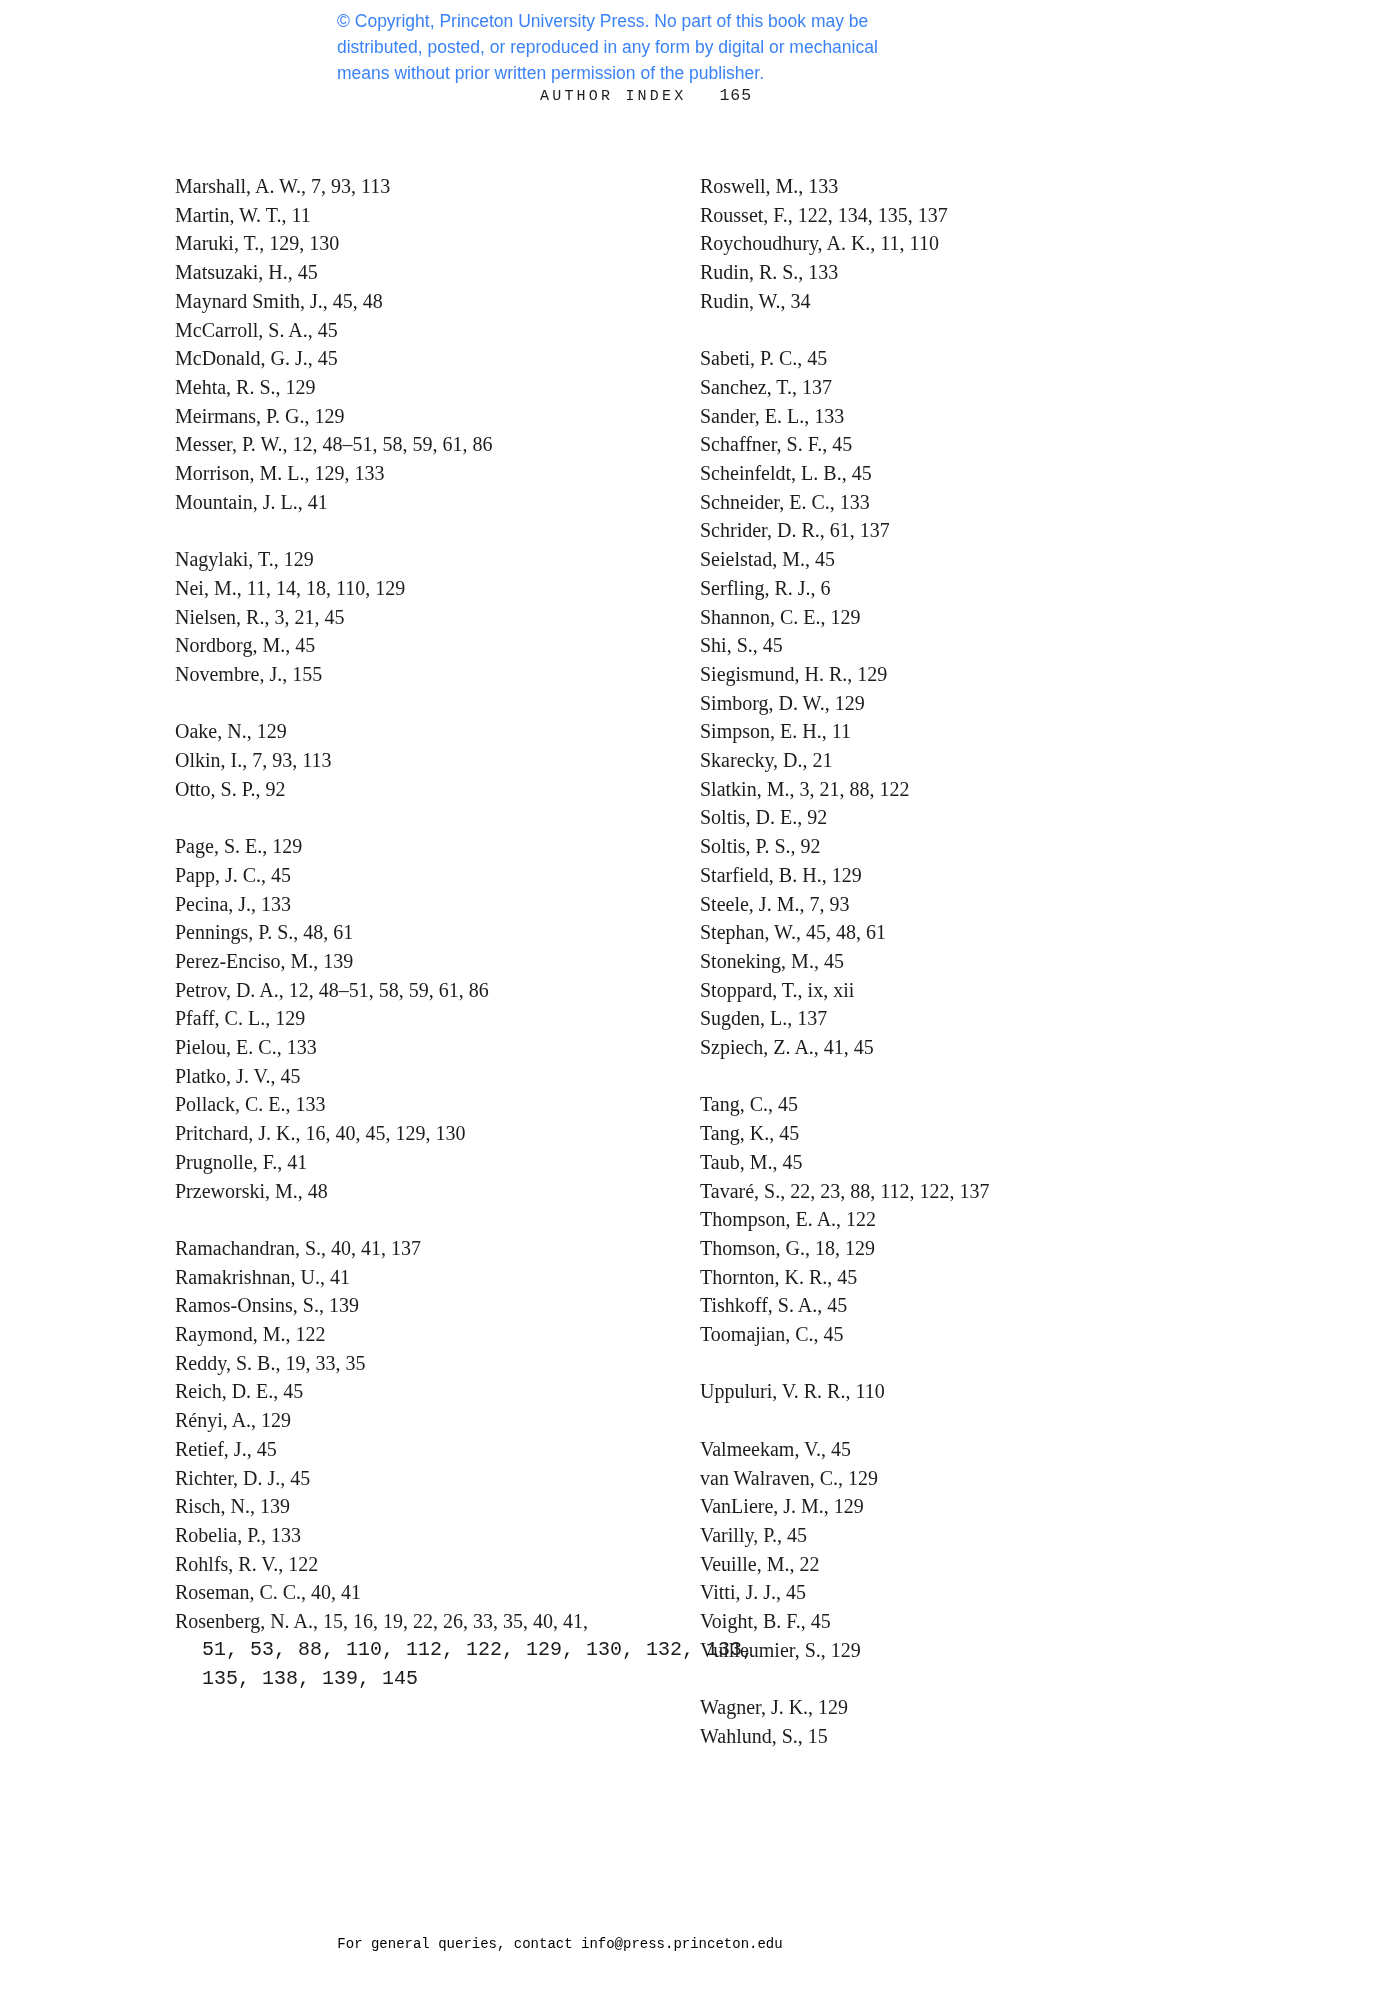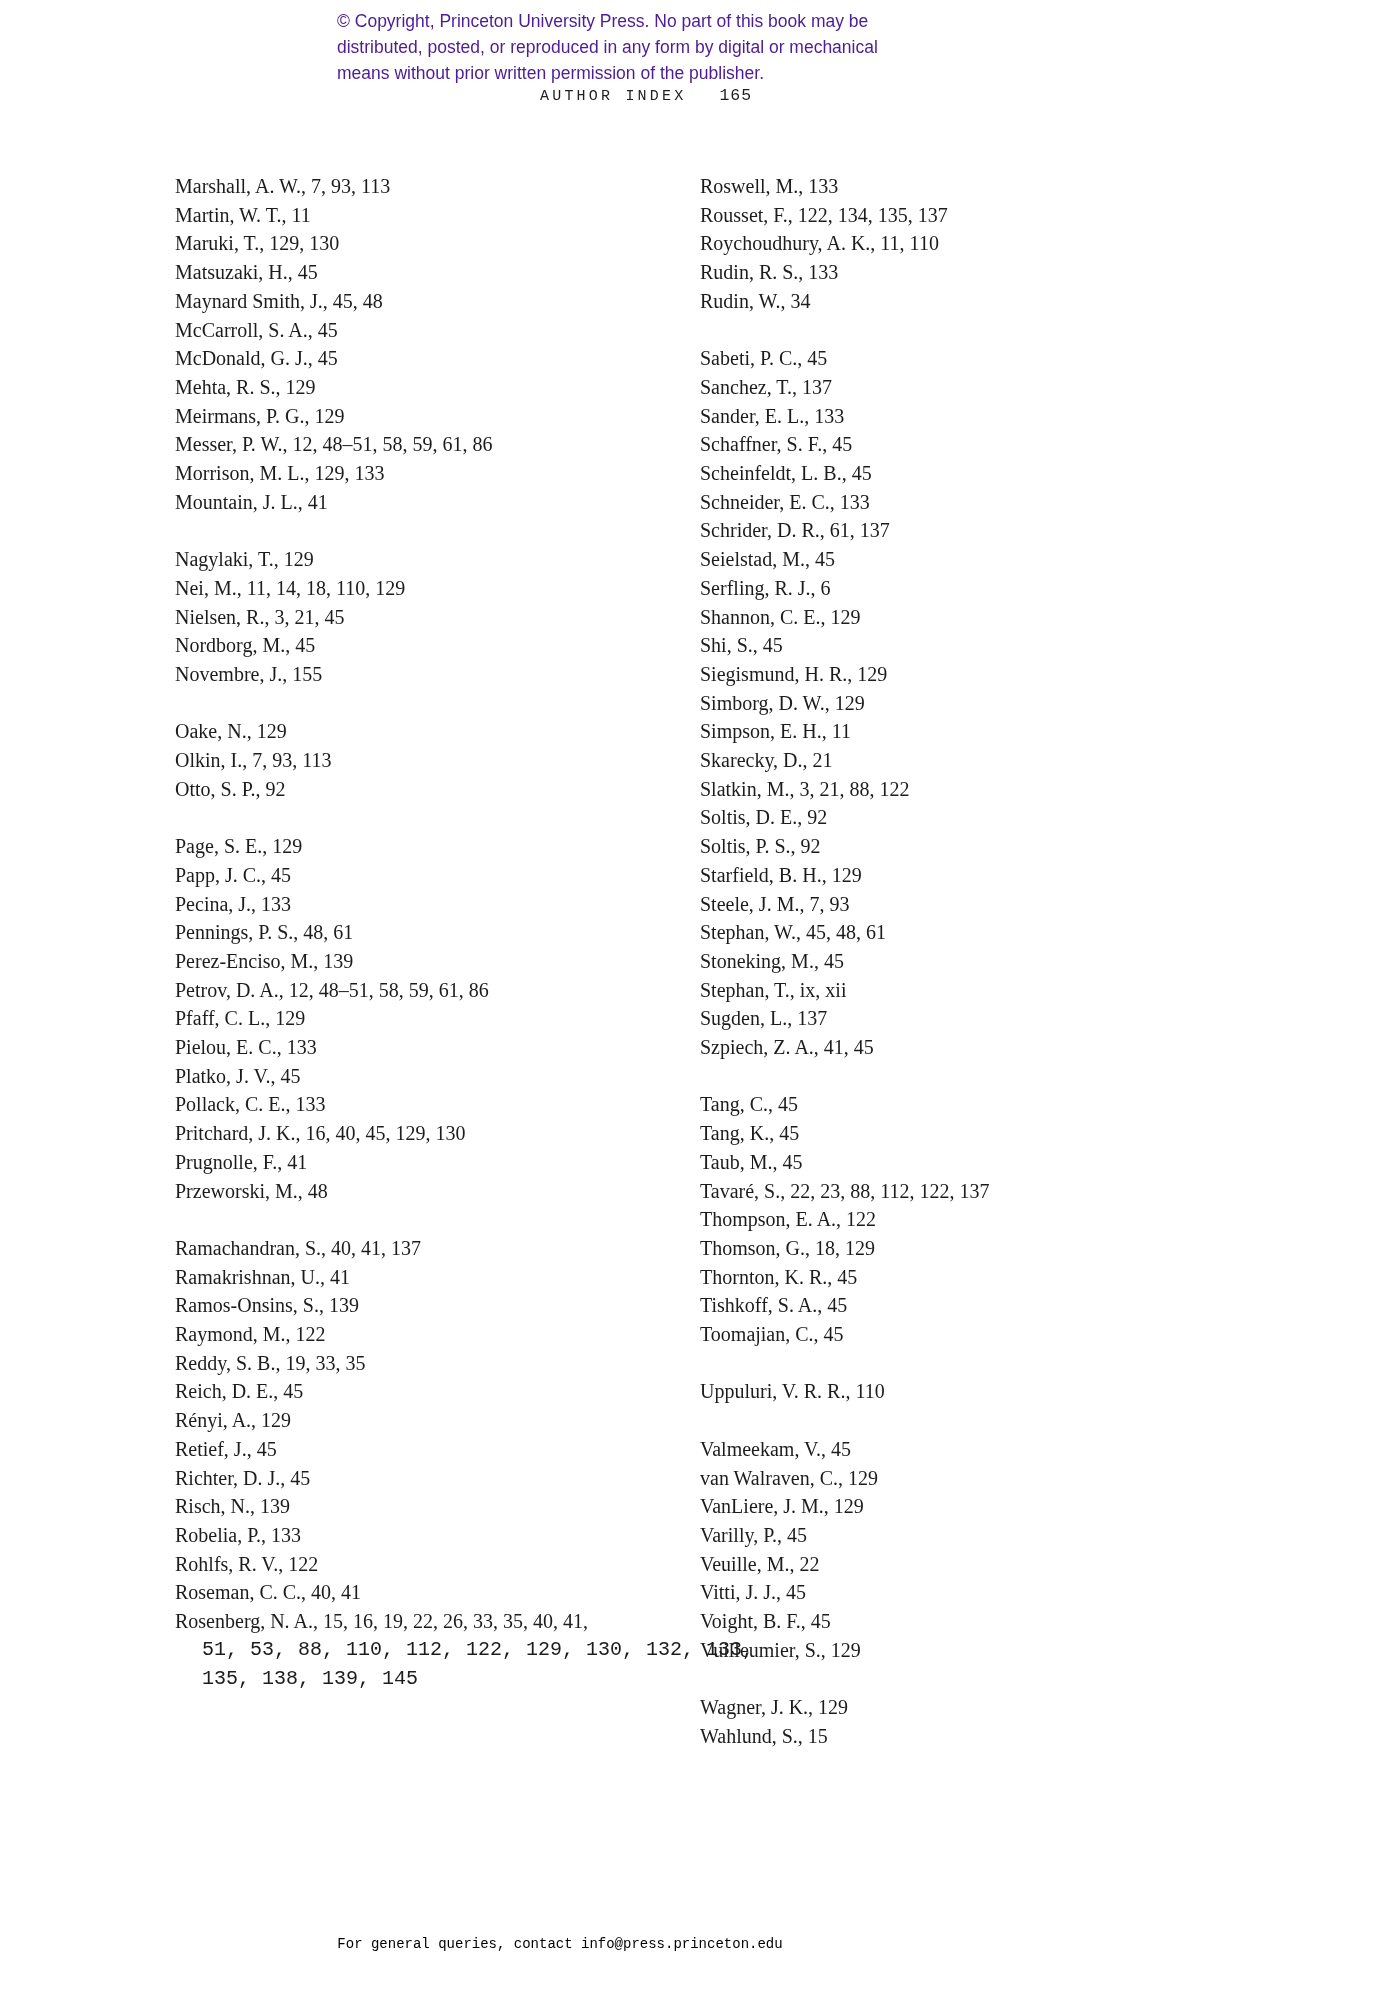--- a/index.html
+++ b/index.html
@@ -12,21 +12,21 @@
     font-family: "Liberation Serif", serif;
     color: #1a1a1a;
   }
   .copyright {
     position: absolute;
     left: 337px;
     top: 8px;
     font-family: "Liberation Sans", sans-serif;
     font-size: 17.5px;
     line-height: 26px;
-    color: #4c1d95;
+    color: #3b82f6;
   }
   .running-head {
     position: absolute;
     left: 540px;
     top: 86px;
     display: flex;
     align-items: baseline;
     gap: 33px;
     font-family: Liberation Mono, monospace;
     color: #1f1f1f;
@@ -164,21 +164,21 @@
         <div class="index-line">Simborg, D. W., 129</div>
         <div class="index-line">Simpson, E. H., 11</div>
         <div class="index-line">Skarecky, D., 21</div>
         <div class="index-line">Slatkin, M., 3, 21, 88, 122</div>
         <div class="index-line">Soltis, D. E., 92</div>
         <div class="index-line">Soltis, P. S., 92</div>
         <div class="index-line">Starfield, B. H., 129</div>
         <div class="index-line">Steele, J. M., 7, 93</div>
         <div class="index-line">Stephan, W., 45, 48, 61</div>
         <div class="index-line">Stoneking, M., 45</div>
-        <div class="index-line">Stephan, T., ix, xii</div>
+        <div class="index-line">Stoppard, T., ix, xii</div>
         <div class="index-line">Sugden, L., 137</div>
         <div class="index-line">Szpiech, Z. A., 41, 45</div>
       </div>
       <div class="index-group">
         <div class="index-line">Tang, C., 45</div>
         <div class="index-line">Tang, K., 45</div>
         <div class="index-line">Taub, M., 45</div>
         <div class="index-line">Tavaré, S., 22, 23, 88, 112, 122, 137</div>
         <div class="index-line">Thompson, E. A., 122</div>
         <div class="index-line">Thomson, G., 18, 129</div>

